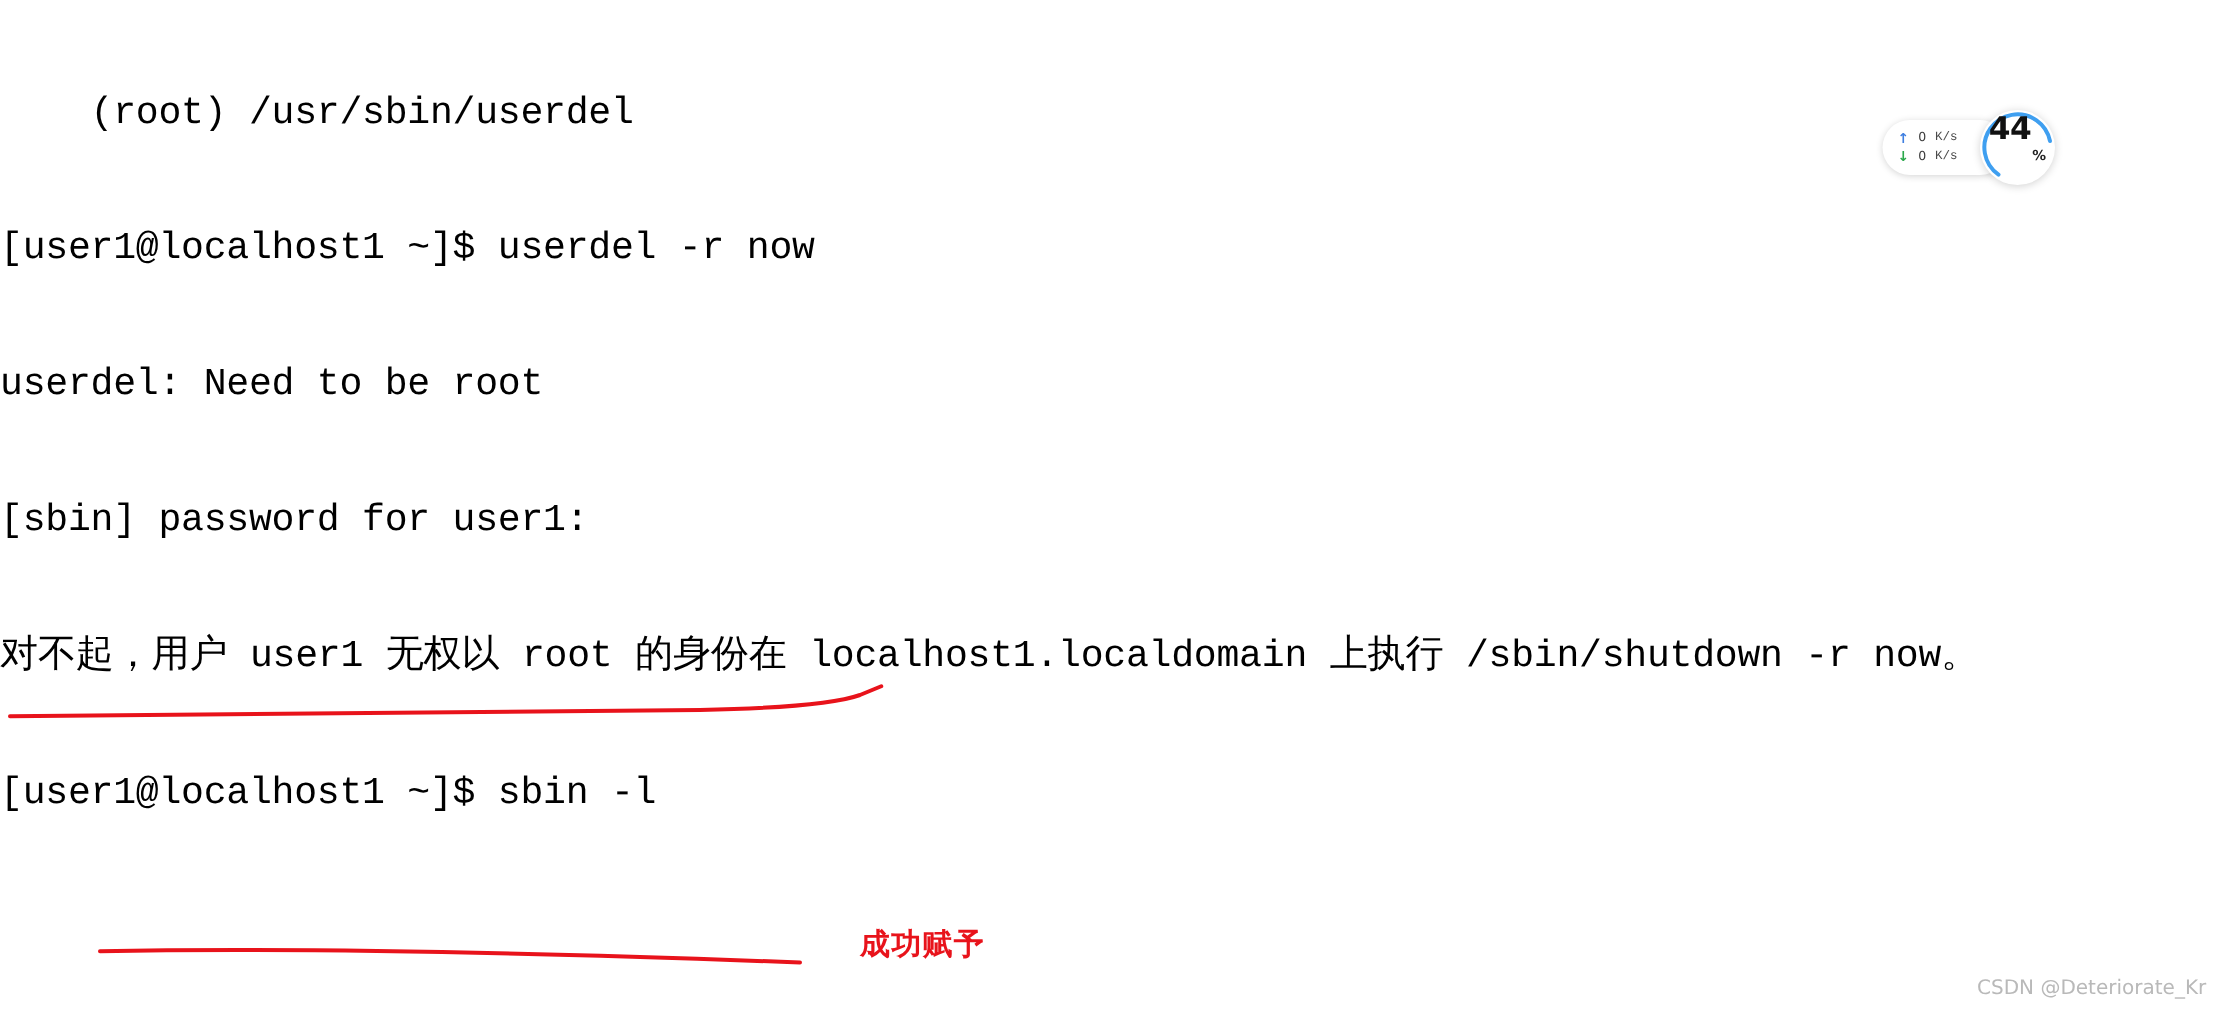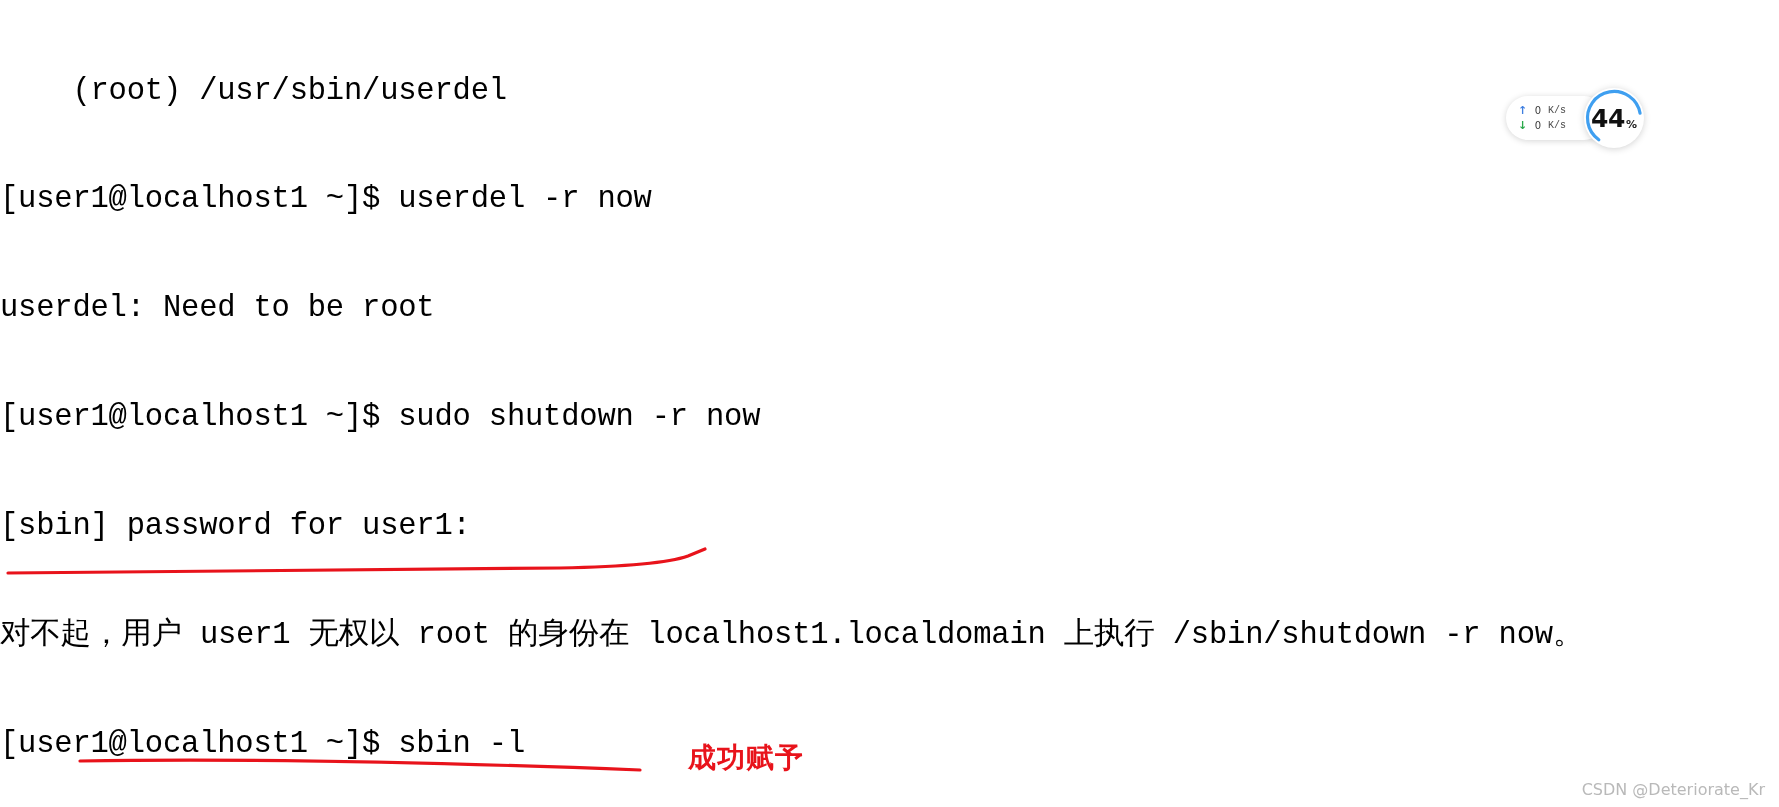--- a/index.html
+++ b/index.html
@@ -43,21 +43,21 @@
     position: absolute;
     left: 0; top: 0;
     width: 1779px; height: 807px;
     pointer-events: none;
   }
   .redtext {
     position: absolute;
     color: #e8131b;
     font-family: "DejaVu Sans", sans-serif;
     font-weight: 700;
-    font-size: 28px;
+    font-size: 24px;
     letter-spacing: 1px;
     white-space: nowrap;
   }
 
   
   #net-widget {
     position: absolute;
     left: 1506px;
     top: 96px;
     width: 100px;
@@ -95,21 +95,21 @@
     background: #ffffff;
     border-radius: 50%;
     box-shadow: 0 1px 7px rgba(0,0,0,0.18);
   }
   #cpu-gauge svg { position: absolute; left: 0; top: 0; }
   #cpu-label {
     position: absolute;
     left: 0; top: 0;
     width: 60px; height: 60px;
     display: flex;
-    align-items: center;
+    align-items: flex-start;
     justify-content: center;
     font-family: "DejaVu Sans", sans-serif;
   }
   #cpu-value {
     font-size: 25px;
     font-weight: 700;
     color: #111111;
     letter-spacing: -0.5px;
   }
   #cpu-pct {
@@ -132,21 +132,20 @@
     white-space: nowrap;
   }
 </style>
 </head>
 <body>
 
 <div id="terminal">
   <span class="tline">    (root) /usr/sbin/userdel</span>
   <span class="tline">[user1@localhost1 ~]$ userdel -r now</span>
   <span class="tline">userdel: Need to be root</span>
-  <span class="tline">[user1@localhost1 ~]$ sudo shutdown -r now</span>
   <span class="tline">[sbin] password for user1:</span>
   <span class="tline">对不起，用户 user1 无权以 root 的身份在 localhost1.localdomain 上执行 /sbin/shutdown -r now。</span>
   <span class="tline">[user1@localhost1 ~]$ sbin -l</span>
   
   
   
   
   
   
   

